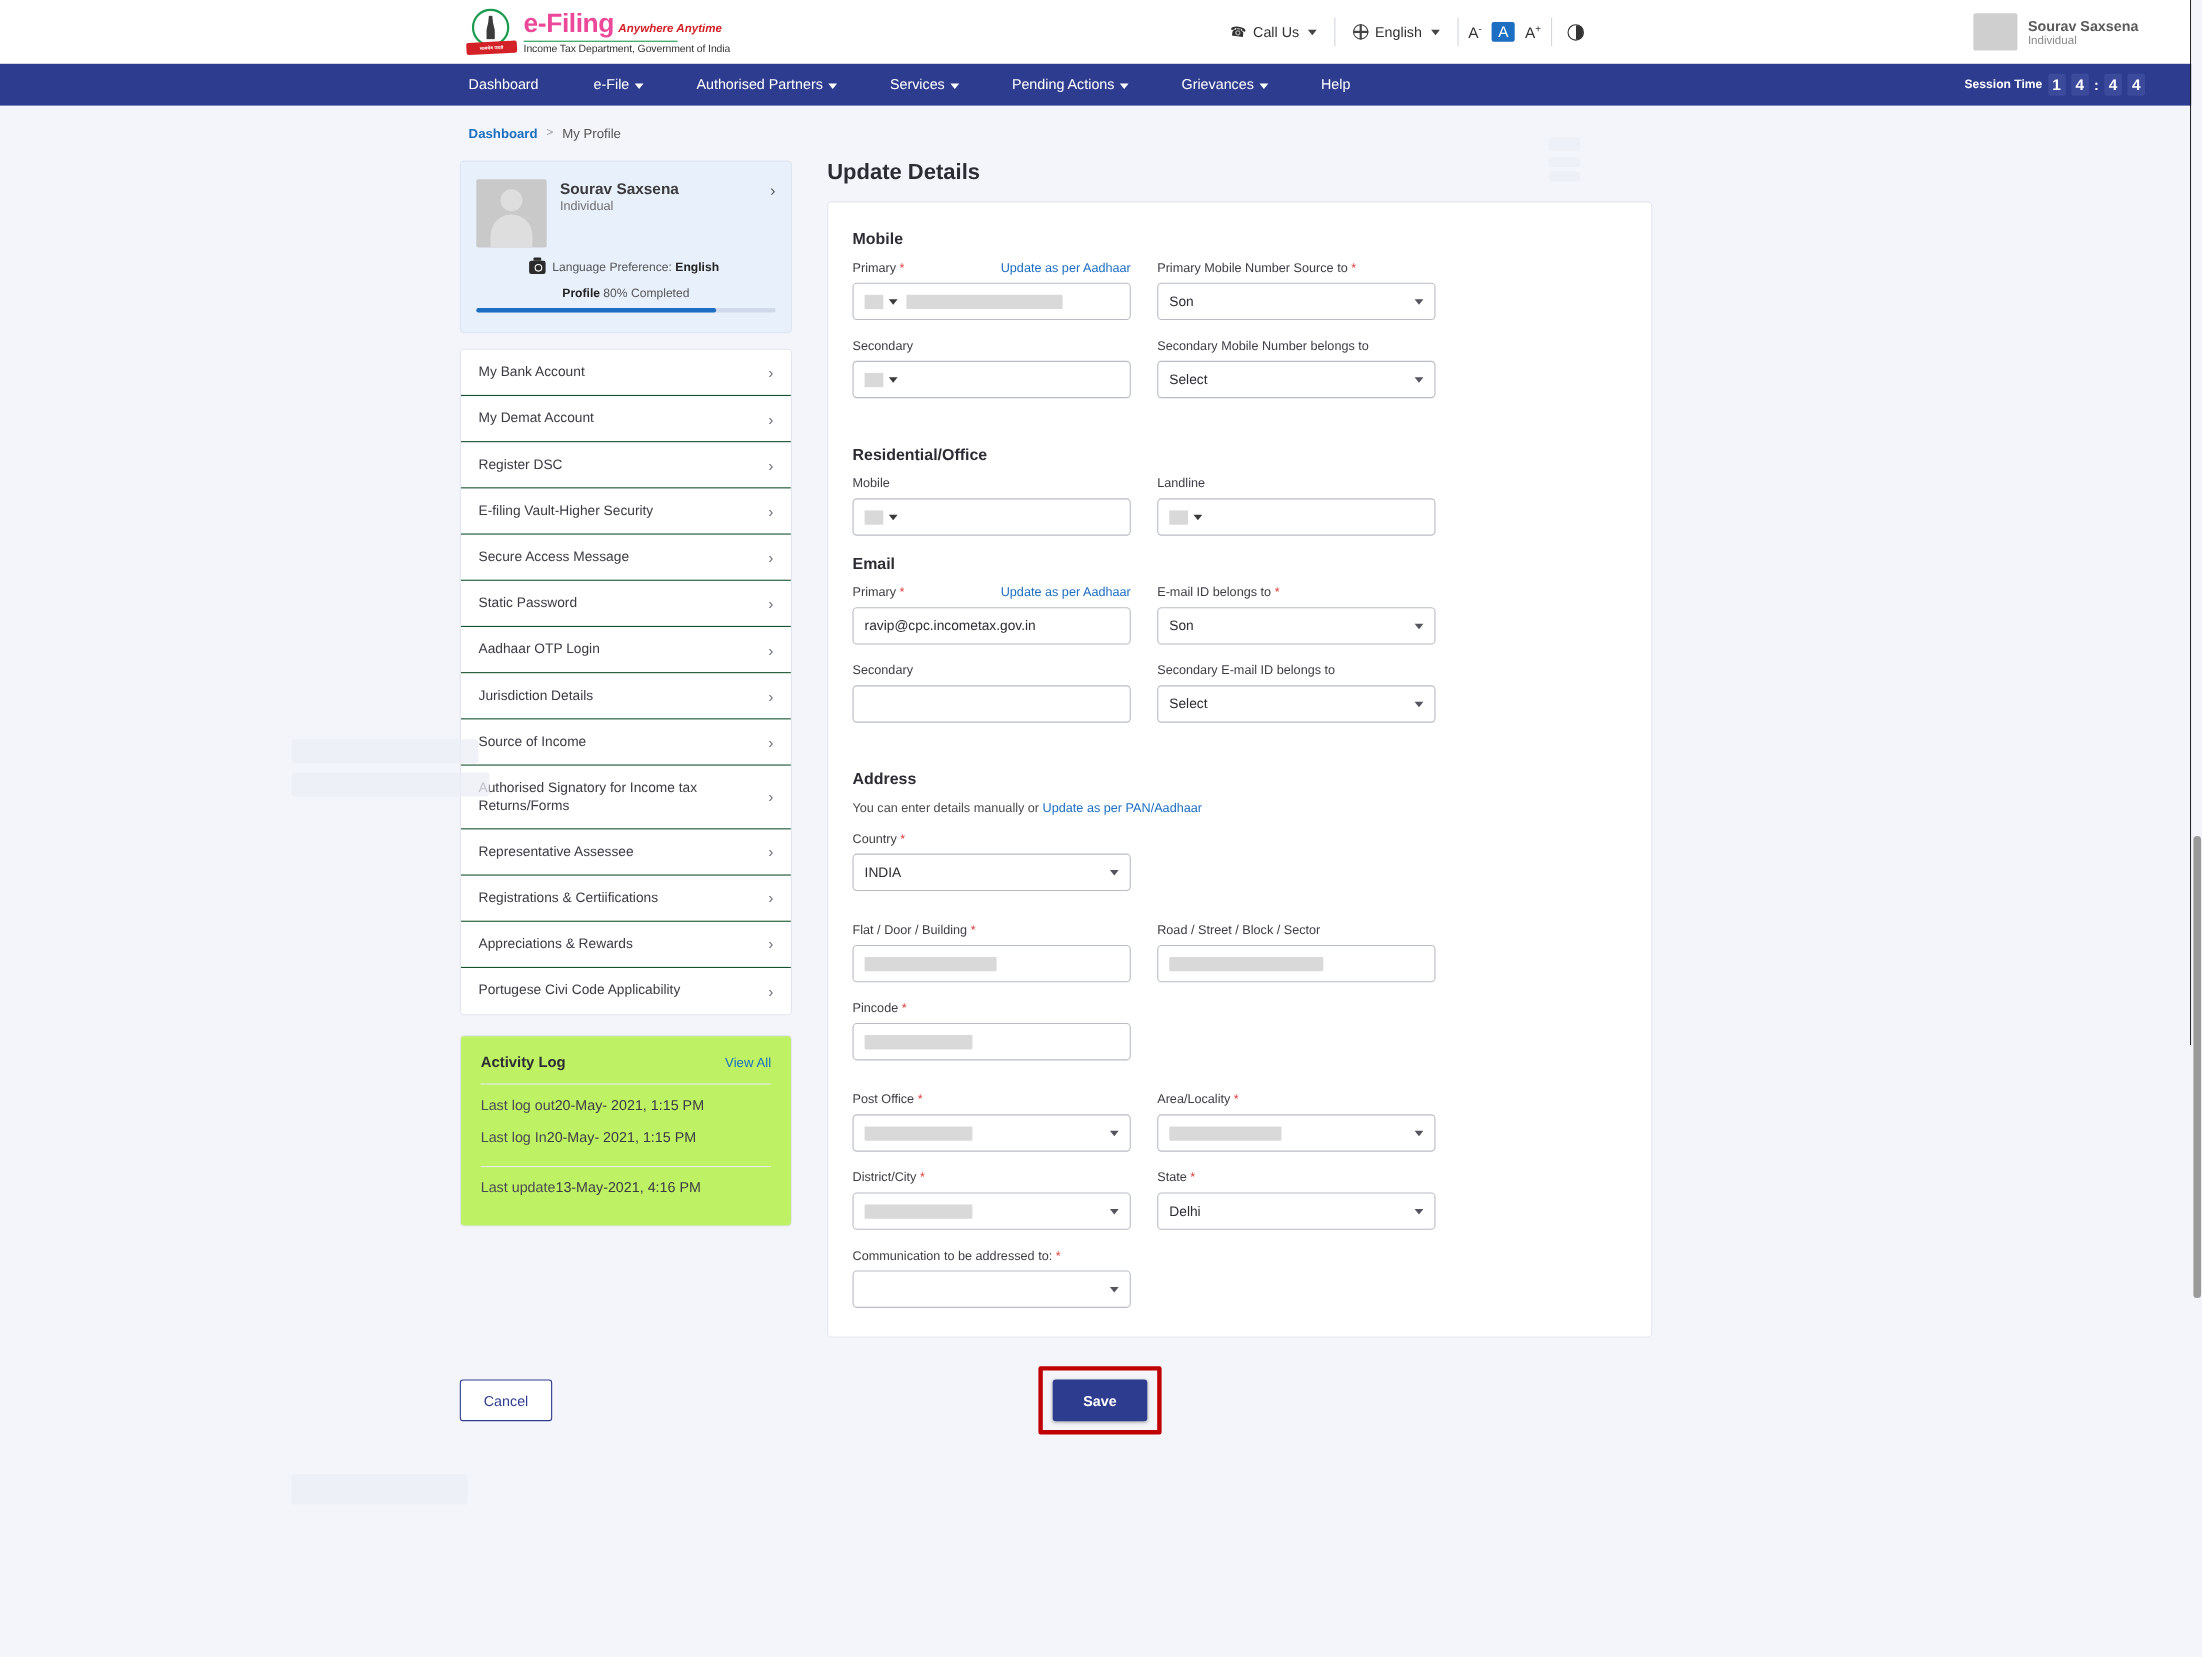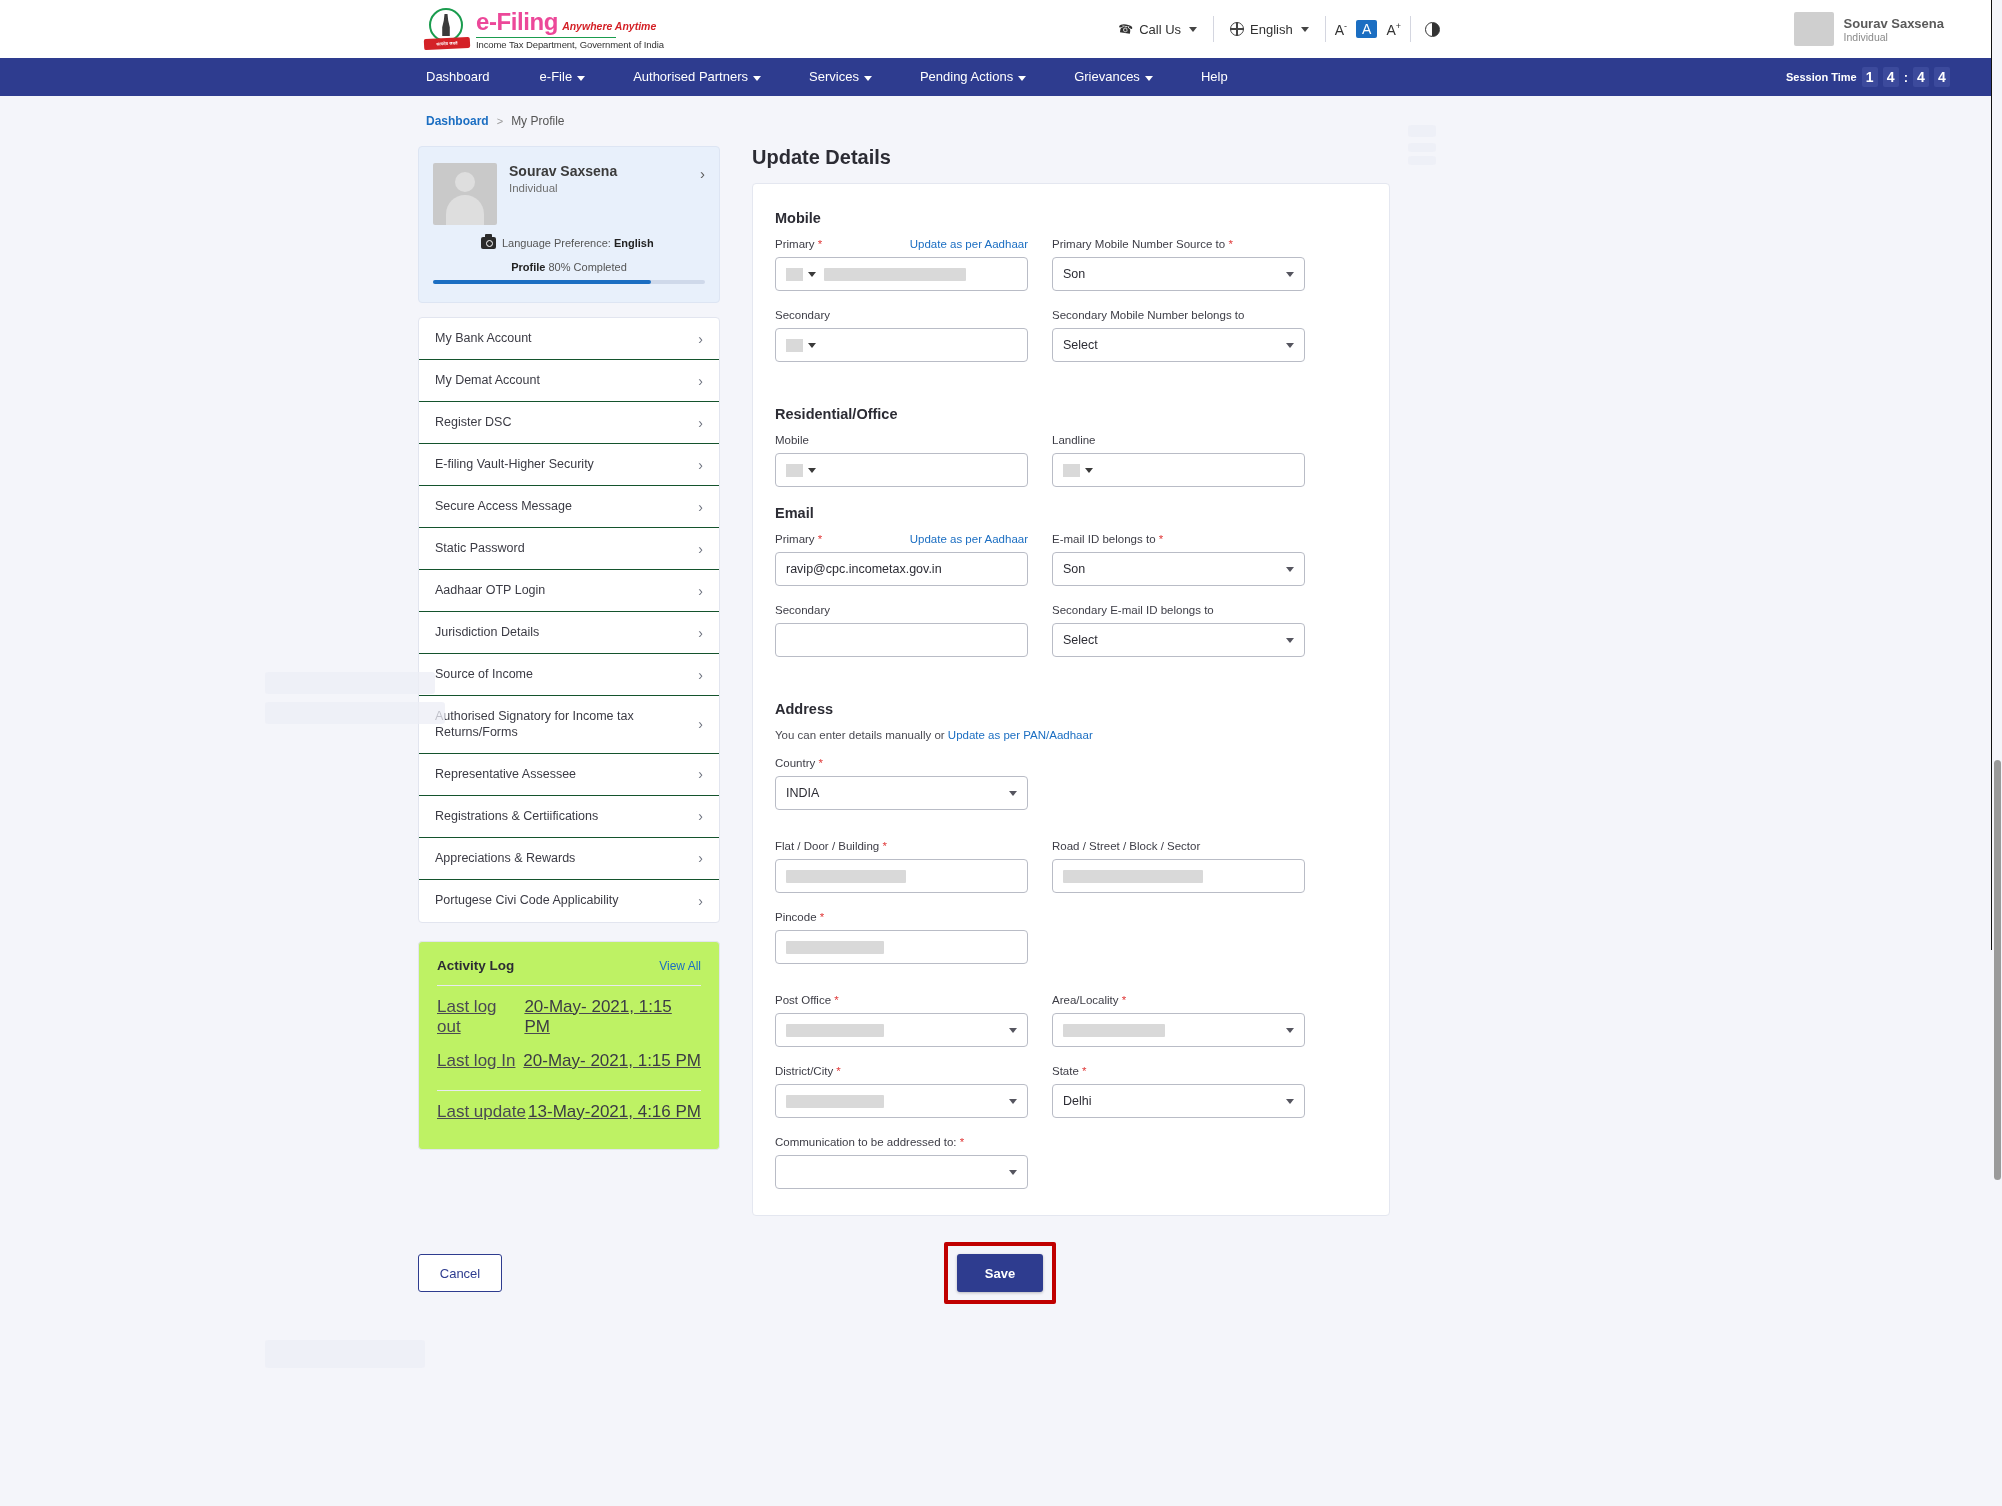--- a/index.html
+++ b/index.html
@@ -180,29 +180,29 @@
   }
 
   .activity-card {
     background: #bef264; border: 1px solid #e2e5ef; border-radius: 4px;
     margin-top: 18px; padding: 16px 18px 20px 18px;
   }
   .act-head { display: flex; justify-content: space-between; align-items: baseline; }
   .act-title { font-size: 13.5px; font-weight: 700; color: #2c2c34; }
   .act-viewall { font-size: 12px; color: #1b6ec2; cursor: pointer; }
   .act-rule { height: 1px; background: #e8eaf1; margin: 12px 0 4px 0; }
-  .act-row { display: flex; justify-content: space-between; padding: 7px 0; font-size: 17px; color: #4a4a52; text-decoration: underline; }
+  .act-row { display: flex; justify-content: flex-start; padding: 7px 0; font-size: 13px; color: #4a4a52; }
   .act-row .val { color: #3b3b44; }
 
   
   .rightcol { margin-left: 32px; width: 1000px; }
   .page-title { font-size: 20px; font-weight: 700; color: #2c2c34; margin-bottom: 14px; }
   .form-card {
     background: #fff; border: 1px solid #e4e7f0; border-radius: 4px;
-    padding: 26px 28px 26px 22px; width: 638px;
+    padding: 26px 28px 26px 22px; width: 750px;
   }
   .sec-title { font-size: 14.5px; font-weight: 700; color: #2c2c34; margin-bottom: 12px; }
   .sec-title.gap { margin-top: 26px; }
   .sec-sub { font-size: 11.5px; color: #4a4a52; margin-bottom: 16px; }
   .sec-sub a { color: #1b6ec2; text-decoration: none; cursor: pointer; }
 
   .grid2 { display: flex; gap: 24px; }
   .col { width: 253px; }
   .field { margin-bottom: 18px; }
   .lbl-row { display: flex; justify-content: space-between; align-items: baseline; margin-bottom: 7px; }

